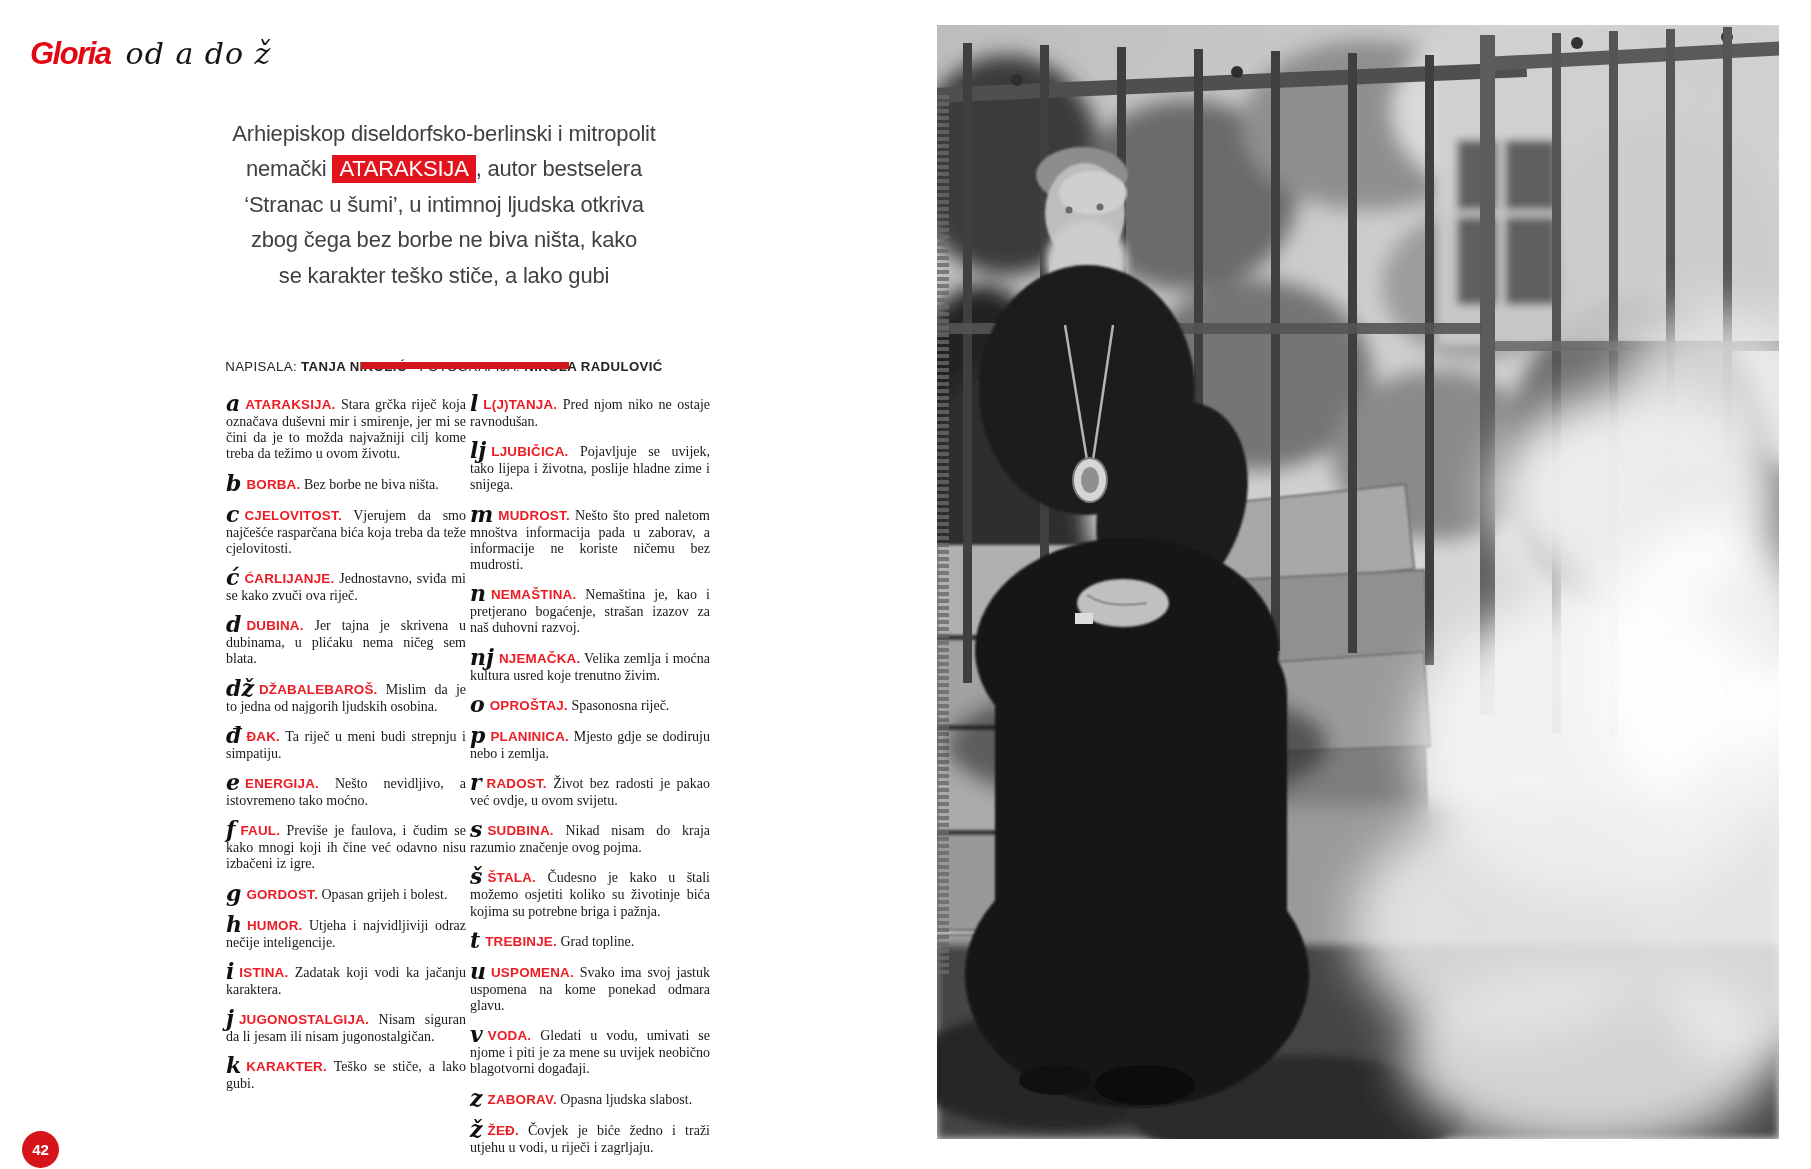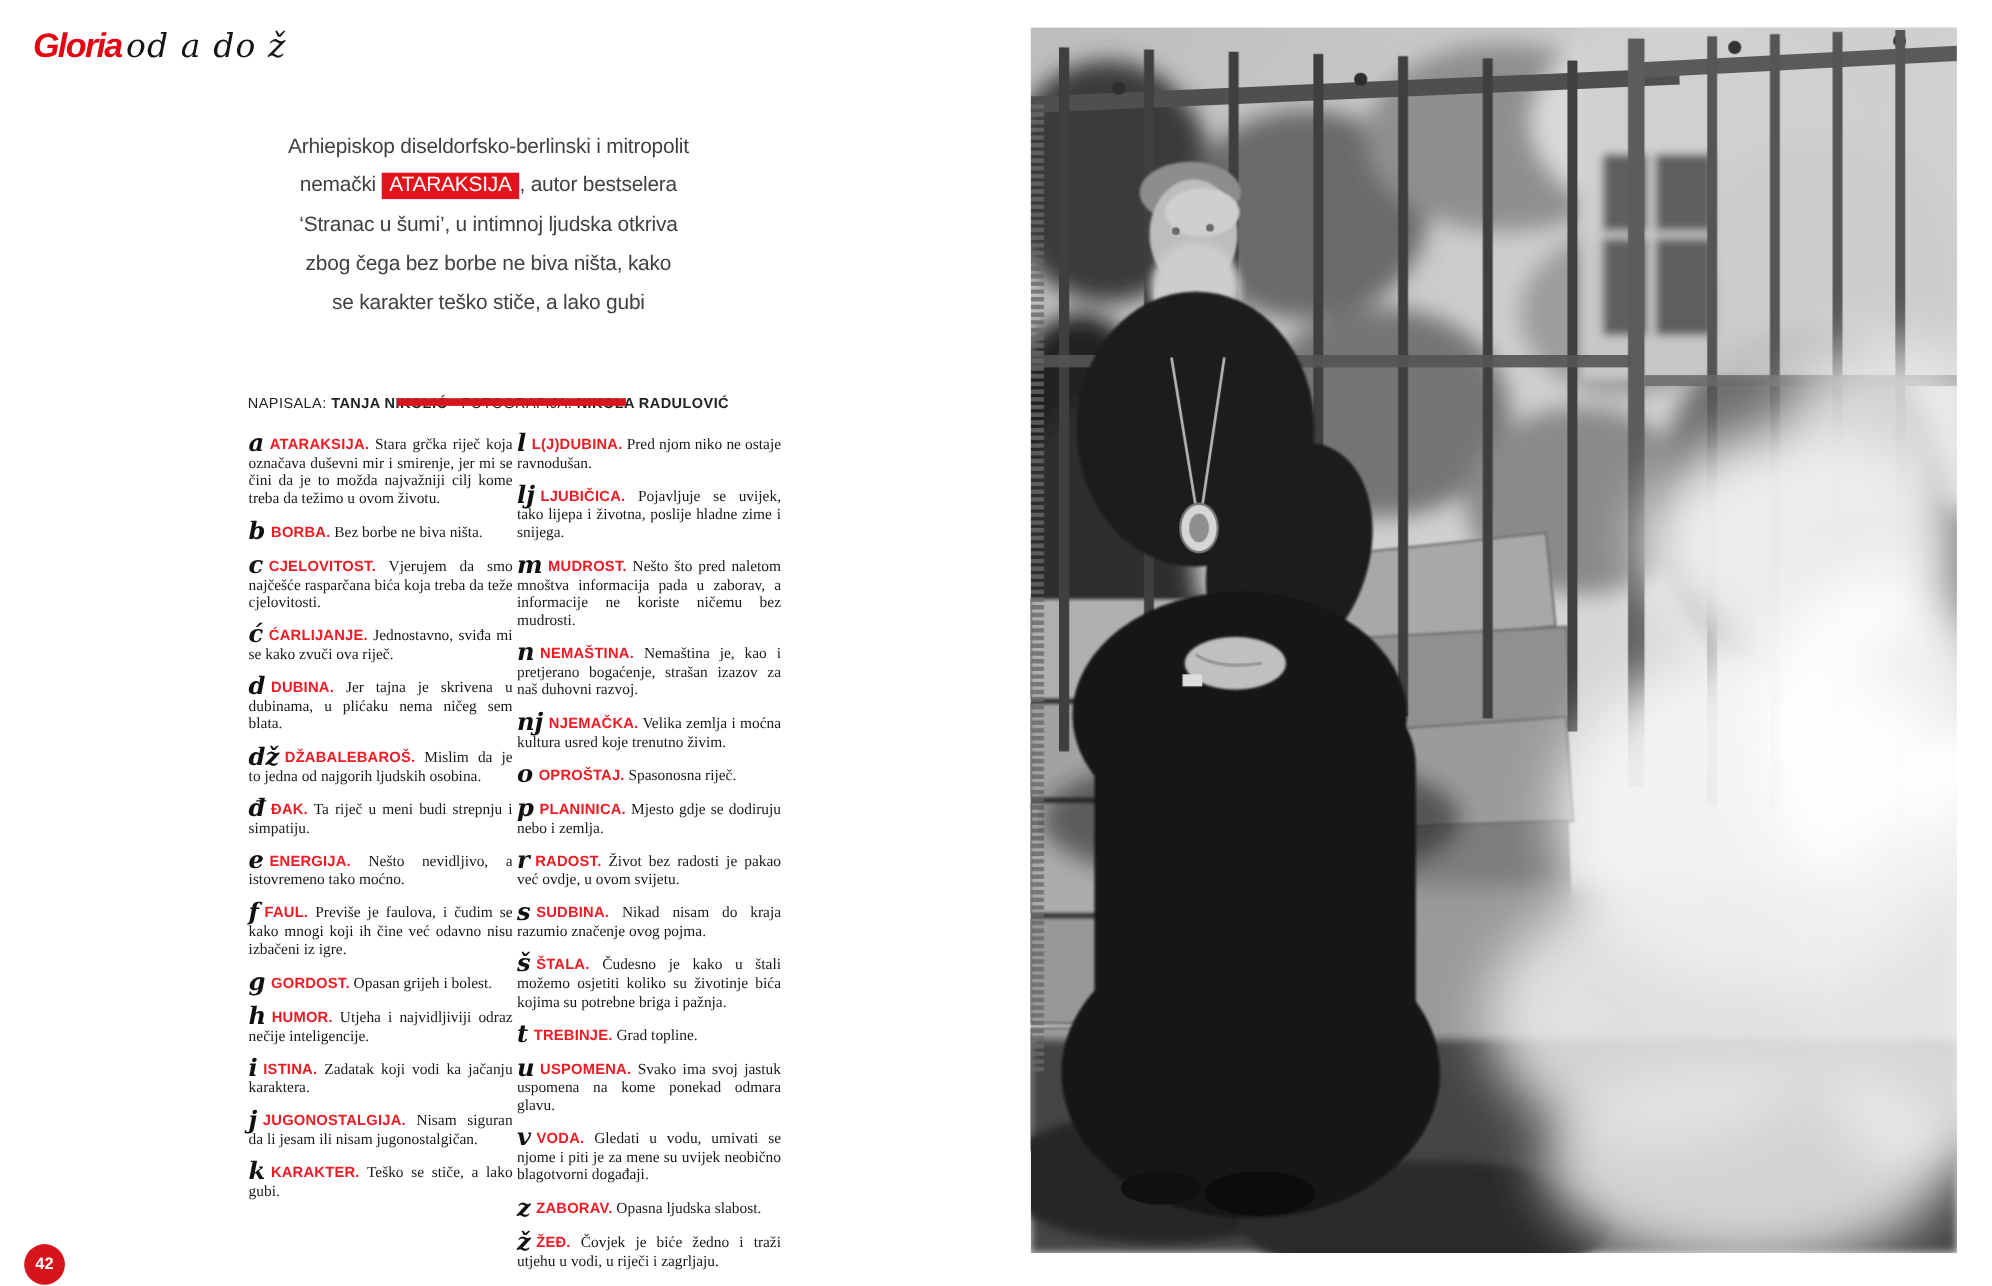--- a/index.html
+++ b/index.html
@@ -9,29 +9,29 @@
     --red-bar:#d6141b;
     --headline-gray:#414042;
     --body-black:#1a1a1a;
   }
   *{box-sizing:border-box;}
   html,body{margin:0;padding:0;background:#ffffff;}
   .page{position:relative;width:1811px;height:1169px;background:#fff;overflow:hidden;
         font-family:"Liberation Sans",sans-serif;color:var(--body-black);}
 
   
-  .masthead{position:absolute;left:30px;top:24px;display:flex;align-items:baseline;gap:4px;}
+  .masthead{position:absolute;left:30px;top:36px;display:flex;align-items:baseline;gap:15px;}
   .logo{font-family:"Liberation Sans",sans-serif;font-style:italic;font-weight:700;
         font-size:31px;color:var(--red-logo);letter-spacing:-1.5px;}
   .section-title{font-family:"DejaVu Serif",serif;font-style:italic;font-weight:400;
         font-size:30px;color:#141414;letter-spacing:1px;}
 
   
   .headline{position:absolute;left:168px;top:116px;width:552px;text-align:center;
-        font-size:19px;line-height:35.4px;color:var(--headline-gray);letter-spacing:-.2px;}
+        font-size:22px;line-height:35.4px;color:var(--headline-gray);letter-spacing:-.2px;}
   .headline .hl{background:var(--red-hl);color:#fff;padding:1px 7px 2px;font-weight:400;}
 
   
   .byline{position:absolute;left:168px;top:339px;width:552px;text-align:center;
         font-size:13.2px;color:#232323;letter-spacing:.4px;margin-top:20px;}
   .byline b{font-weight:700;}
   .rule{position:absolute;left:361px;top:362px;width:208px;height:7px;background:var(--red-bar);}
 
   
   .cols{position:absolute;left:226px;top:392px;width:484px;display:flex;gap:4px;}
@@ -91,21 +91,21 @@
         <p class="entry"><span class="lead">đ</span><span class="term">ĐAK.</span><span> Ta riječ u meni budi strepnju i simpatiju.</span></p>
         <p class="entry"><span class="lead">e</span><span class="term">ENERGIJA.</span><span> Nešto nevidljivo, a istovremeno tako moćno.</span></p>
         <p class="entry"><span class="lead">f</span><span class="term">FAUL.</span><span> Previše je faulova, i čudim se kako mnogi koji ih čine već odavno nisu izbačeni iz igre.</span></p>
         <p class="entry"><span class="lead">g</span><span class="term">GORDOST.</span><span> Opasan grijeh i bolest.</span></p>
         <p class="entry"><span class="lead">h</span><span class="term">HUMOR.</span><span> Utjeha i najvidljiviji odraz nečije inteligencije.</span></p>
         <p class="entry"><span class="lead">i</span><span class="term">ISTINA.</span><span> Zadatak koji vodi ka jačanju karaktera.</span></p>
         <p class="entry"><span class="lead">j</span><span class="term">JUGONOSTALGIJA.</span><span> Nisam siguran da li jesam ili nisam jugonostalgičan.</span></p>
         <p class="entry"><span class="lead">k</span><span class="term">KARAKTER.</span><span> Teško se stiče, a lako gubi.</span></p>
       </div>
     <div class="col" id="col-right">
-        <p class="entry"><span class="lead">l</span><span class="term">L(J)DUBINA.</span><span> Pred njom niko ne ostaje ravnodušan.</span></p>
+        <p class="entry"><span class="lead">l</span><span class="term">L(J)TANJA.</span><span> Pred njom niko ne ostaje ravnodušan.</span></p>
         <p class="entry"><span class="lead">lj</span><span class="term">LJUBIČICA.</span><span> Pojavljuje se uvijek, tako lijepa i životna, poslije hladne zime i snijega.</span></p>
         <p class="entry"><span class="lead">m</span><span class="term">MUDROST.</span><span> Nešto što pred naletom mnoštva informacija pada u zaborav, a informacije ne koriste ničemu bez mudrosti.</span></p>
         <p class="entry"><span class="lead">n</span><span class="term">NEMAŠTINA.</span><span> Nemaština je, kao i pretjerano bogaćenje, strašan izazov za naš duhovni razvoj.</span></p>
         <p class="entry"><span class="lead">nj</span><span class="term">NJEMAČKA.</span><span> Velika zemlja i moćna kultura usred koje trenutno živim.</span></p>
         <p class="entry"><span class="lead">o</span><span class="term">OPROŠTAJ.</span><span> Spasonosna riječ.</span></p>
         <p class="entry"><span class="lead">p</span><span class="term">PLANINICA.</span><span> Mjesto gdje se dodiruju nebo i zemlja.</span></p>
         <p class="entry"><span class="lead">r</span><span class="term">RADOST.</span><span> Život bez radosti je pakao već ovdje, u ovom svijetu.</span></p>
         <p class="entry"><span class="lead">s</span><span class="term">SUDBINA.</span><span> Nikad nisam do kraja razumio značenje ovog pojma.</span></p>
         <p class="entry"><span class="lead">š</span><span class="term">ŠTALA.</span><span> Čudesno je kako u štali možemo osjetiti koliko su životinje bića kojima su potrebne briga i pažnja.</span></p>
         <p class="entry"><span class="lead">t</span><span class="term">TREBINJE.</span><span> Grad topline.</span></p>

